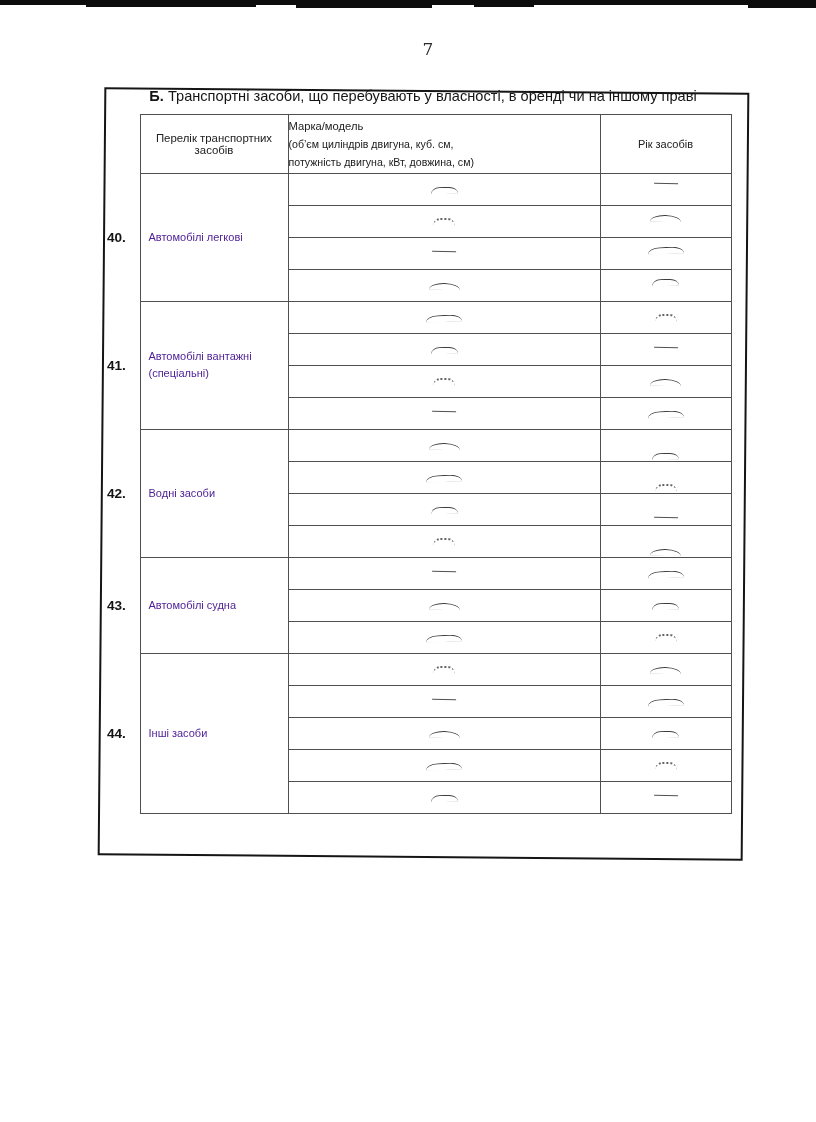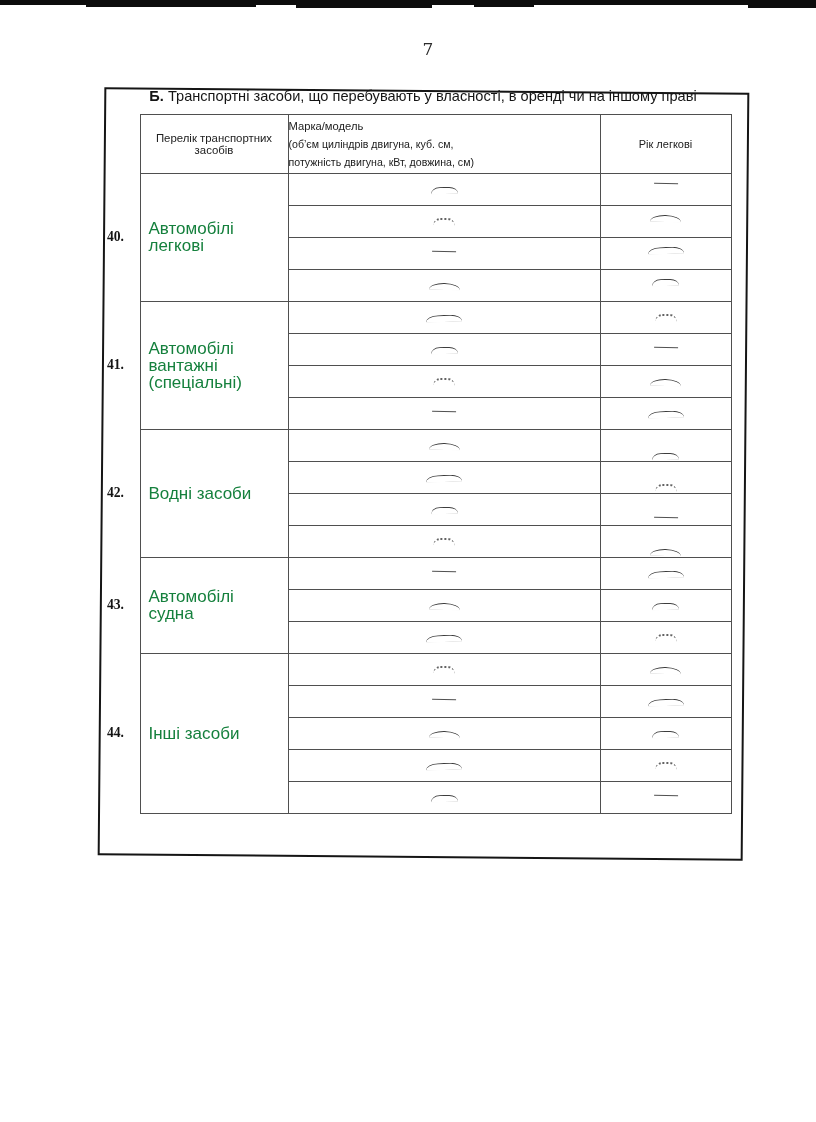--- a/index.html
+++ b/index.html
@@ -49,22 +49,22 @@
 
   th.numh, td.num { border:none; background:transparent; }
   th { font-weight:normal; }
 
   .hcol1 { font-size:11.4px; vertical-align:middle; color:#202020; padding:0 10px;margin-left:36px; }
   .hcol2 { font-size:10.6px; text-align:left; vertical-align:middle; color:#202020; }
   .hcol2 .l1 { font-size:11.2px; margin-bottom:6px; }
   .hcol2 .l2 { margin-bottom:6px; }
   .hcol3 { font-size:11px; text-align:center; vertical-align:middle; color:#202020; }
 
-  td.num  { font-weight:bold; font-size:13.6px; vertical-align:middle; text-align:left; padding-left:4px; color:#141414;font-family:Liberation Serif, serif; }
-  td.label { font-size:17px; vertical-align:middle; padding-left:8px; padding-right:4px; line-height:17px; color:#15803d; }
+  td.num  { font-weight:bold; font-size:13.6px; vertical-align:middle; text-align:left; padding-left:4px; color:#141414; }
+  td.label { font-size:11px; vertical-align:middle; padding-left:8px; padding-right:4px; line-height:17px; color:#4c1d95; }
 
   td.mark-cell { text-align:center; vertical-align:middle; }
 
   
   .dash {
     display:inline-block; height:6px;
     border-top:1.8px solid #3d3d3d;
     border-radius:100% 100% 0 0 / 300% 300% 0 0;
   }
   .dv0 { width:27px; transform:rotate(-1.4deg); }
@@ -104,21 +104,21 @@
     </colgroup>
     <thead>
       <tr>
         <th class="numh"></th>
         <th class="hcol1">Перелік транспортних засобів</th>
         <th class="hcol2">
           <div class="l1">Марка/модель</div>
           <div class="l2">(об’єм циліндрів двигуна, куб. см,</div>
           <div class="l3">потужність двигуна, кВт, довжина, см)</div>
         </th>
-        <th class="hcol3">Рік легкові</th>
+        <th class="hcol3">Рік засобів</th>
       </tr>
     </thead>
     <tbody>
         <tr class="g0">
           <td class="num" rowspan="4">40.</td>
           <td class="label" rowspan="4">Автомобілі легкові</td>
           <td class="mark-cell c2"><span class="dash dv0"></span></td>
           <td class="mark-cell c3"><span class="dash dv4"></span></td>
         </tr>
         <tr class="g0">

